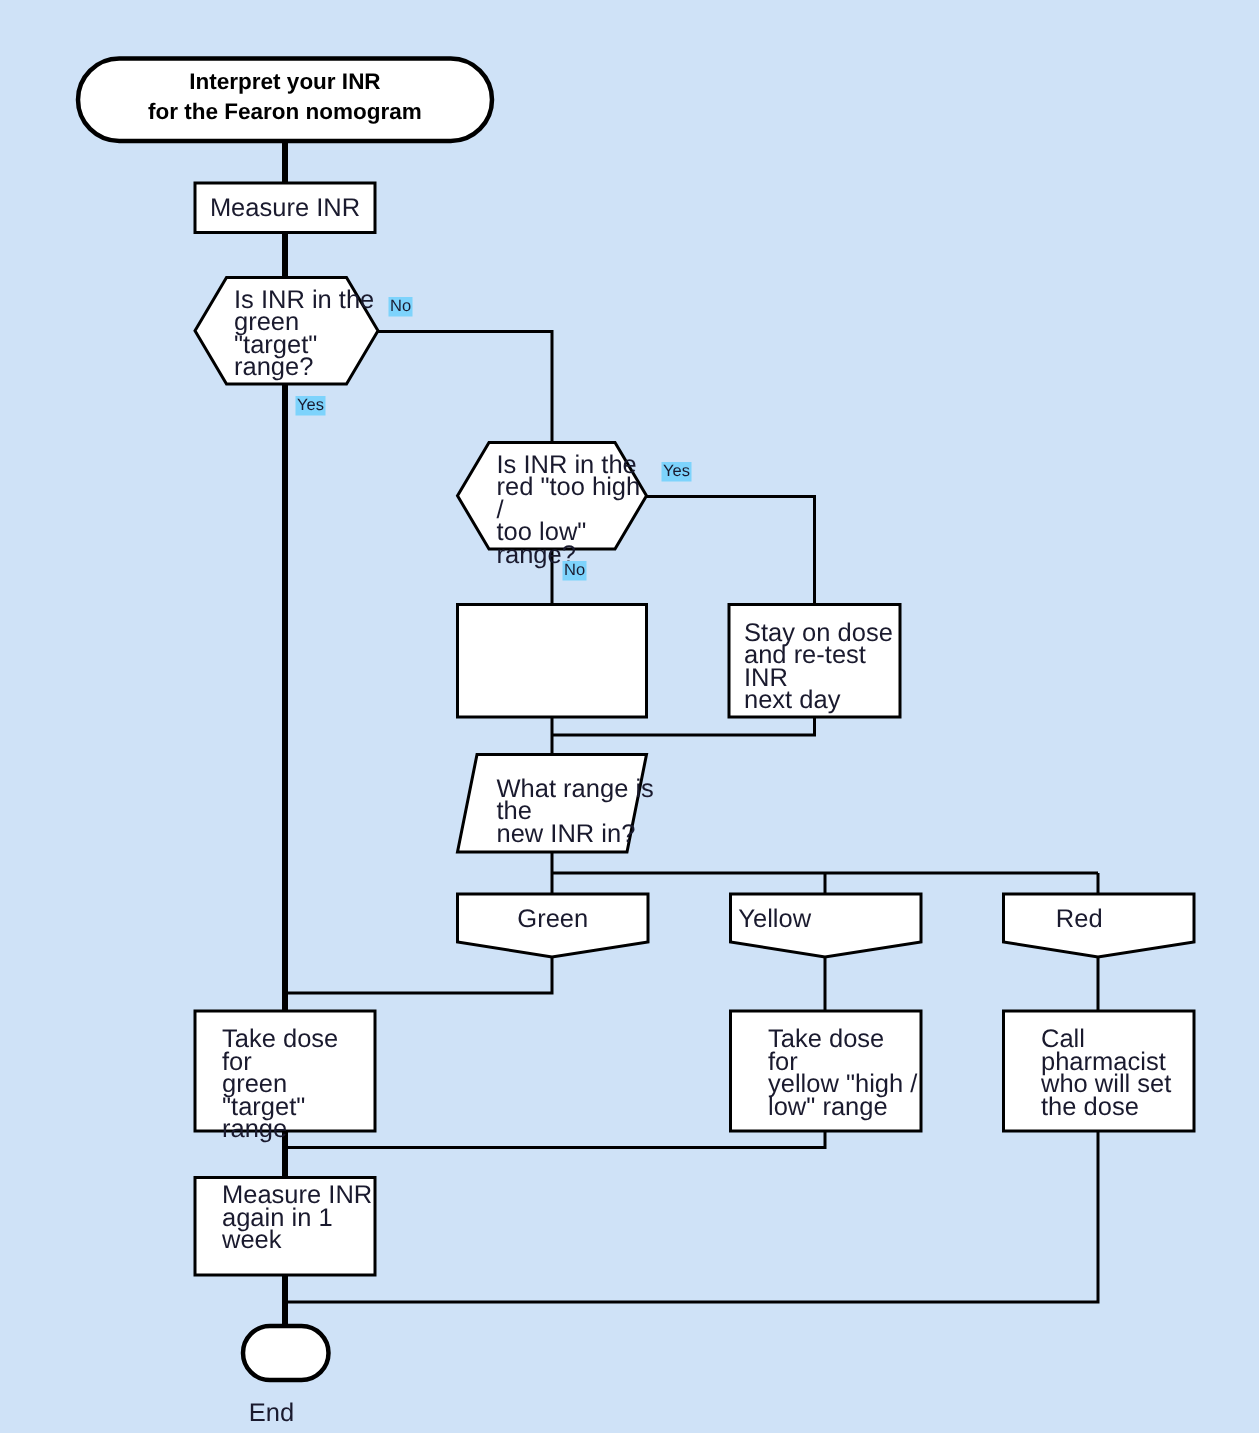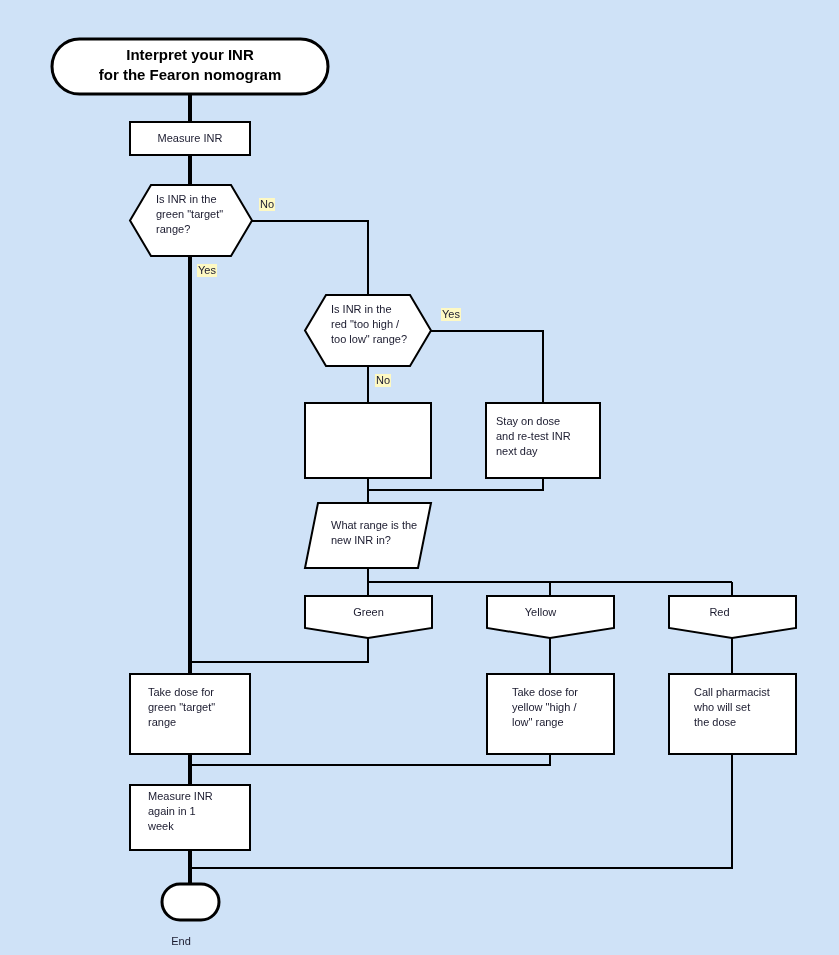--- a/index.html
+++ b/index.html
@@ -21,42 +21,42 @@
   #flow-svg {
     position: absolute;
     top: 0;
     left: 0;
     width: 839px;
     height: 955px;
   }
   .node-label {
     position: absolute;
     font-family: "Liberation Sans", sans-serif;
-    font-size: 11px;
+    font-size: 17px;
     line-height: 15px;
     color: #1a1a2e;
     white-space: pre-line;
     pointer-events: none;
   }
   .label-left { text-align: left; }
   .label-center { text-align: center; }
   .title-label {
     font-size: 15px;
     line-height: 20px;
     font-weight: bold;
     color: #000;
     text-align: center;
   }
   .edge-label {
     position: absolute;
     font-family: "Liberation Sans", sans-serif;
     font-size: 11px;
     line-height: 13px;
     color: #1a1a2e;
-    background: #fef9c3;
+    background: #7dd3fc;
     padding: 0 1px;
   }
 </style>
 </head>
 <body>
 
 <div id="canvas">
 
   <svg id="flow-svg" viewBox="0 0 839 955" xmlns="http://www.w3.org/2000/svg">
 
@@ -149,21 +149,21 @@
 
   <div class="node-label label-left" style="left:496px; top:414px; width:106px;">Stay on dose
 and re-test INR
 next day</div>
 
   <div class="node-label label-left" style="left:331px; top:518px; width:106px;">What range is the
 new INR in?</div>
 
   <div class="node-label label-center" style="left:305px; top:605px; width:127px;">Green</div>
 
-  <div class="node-label label-center" style="left:487px; top:605px; width:107px;">Yellow</div>
+  <div class="node-label label-center" style="left:463px; top:605px; width:107px;">Yellow</div>
 
   <div class="node-label label-center" style="left:669px; top:605px; width:101px;">Red</div>
 
   <div class="node-label label-left" style="left:148px; top:685px; width:102px;">Take dose for
 green "target"
 range</div>
 
   <div class="node-label label-left" style="left:512px; top:685px; width:102px;">Take dose for
 yellow "high /
 low" range</div>

